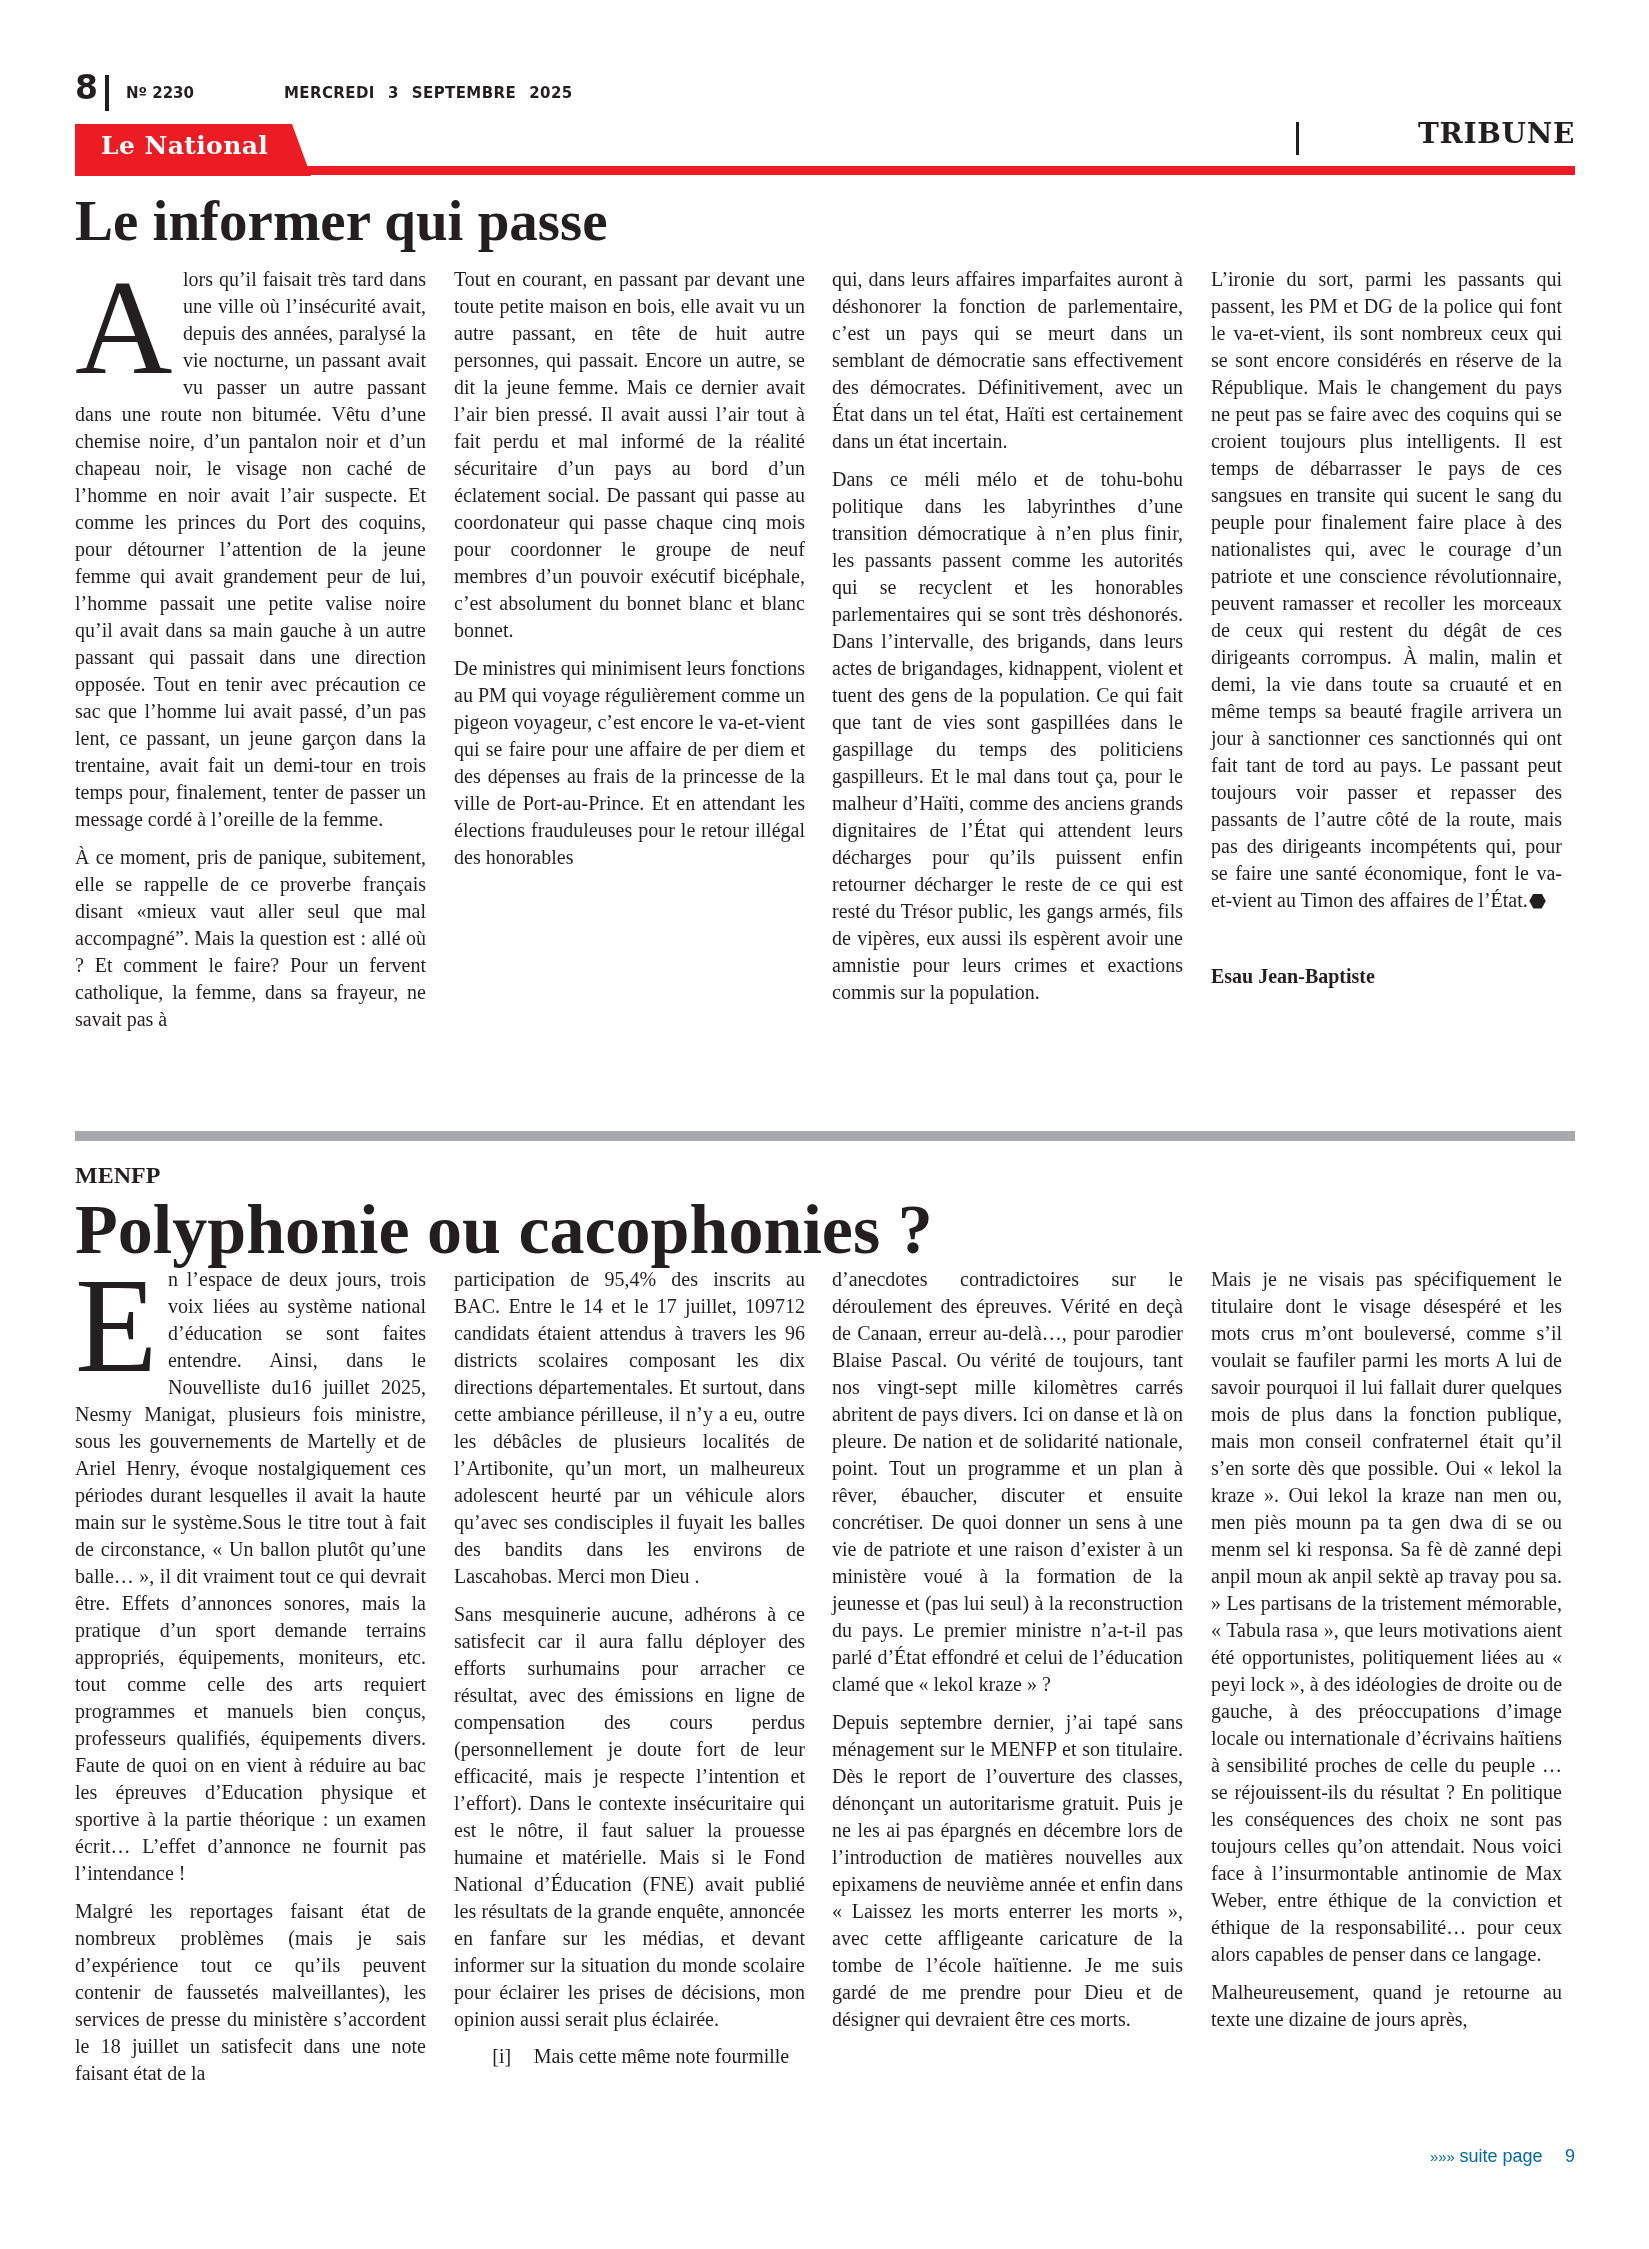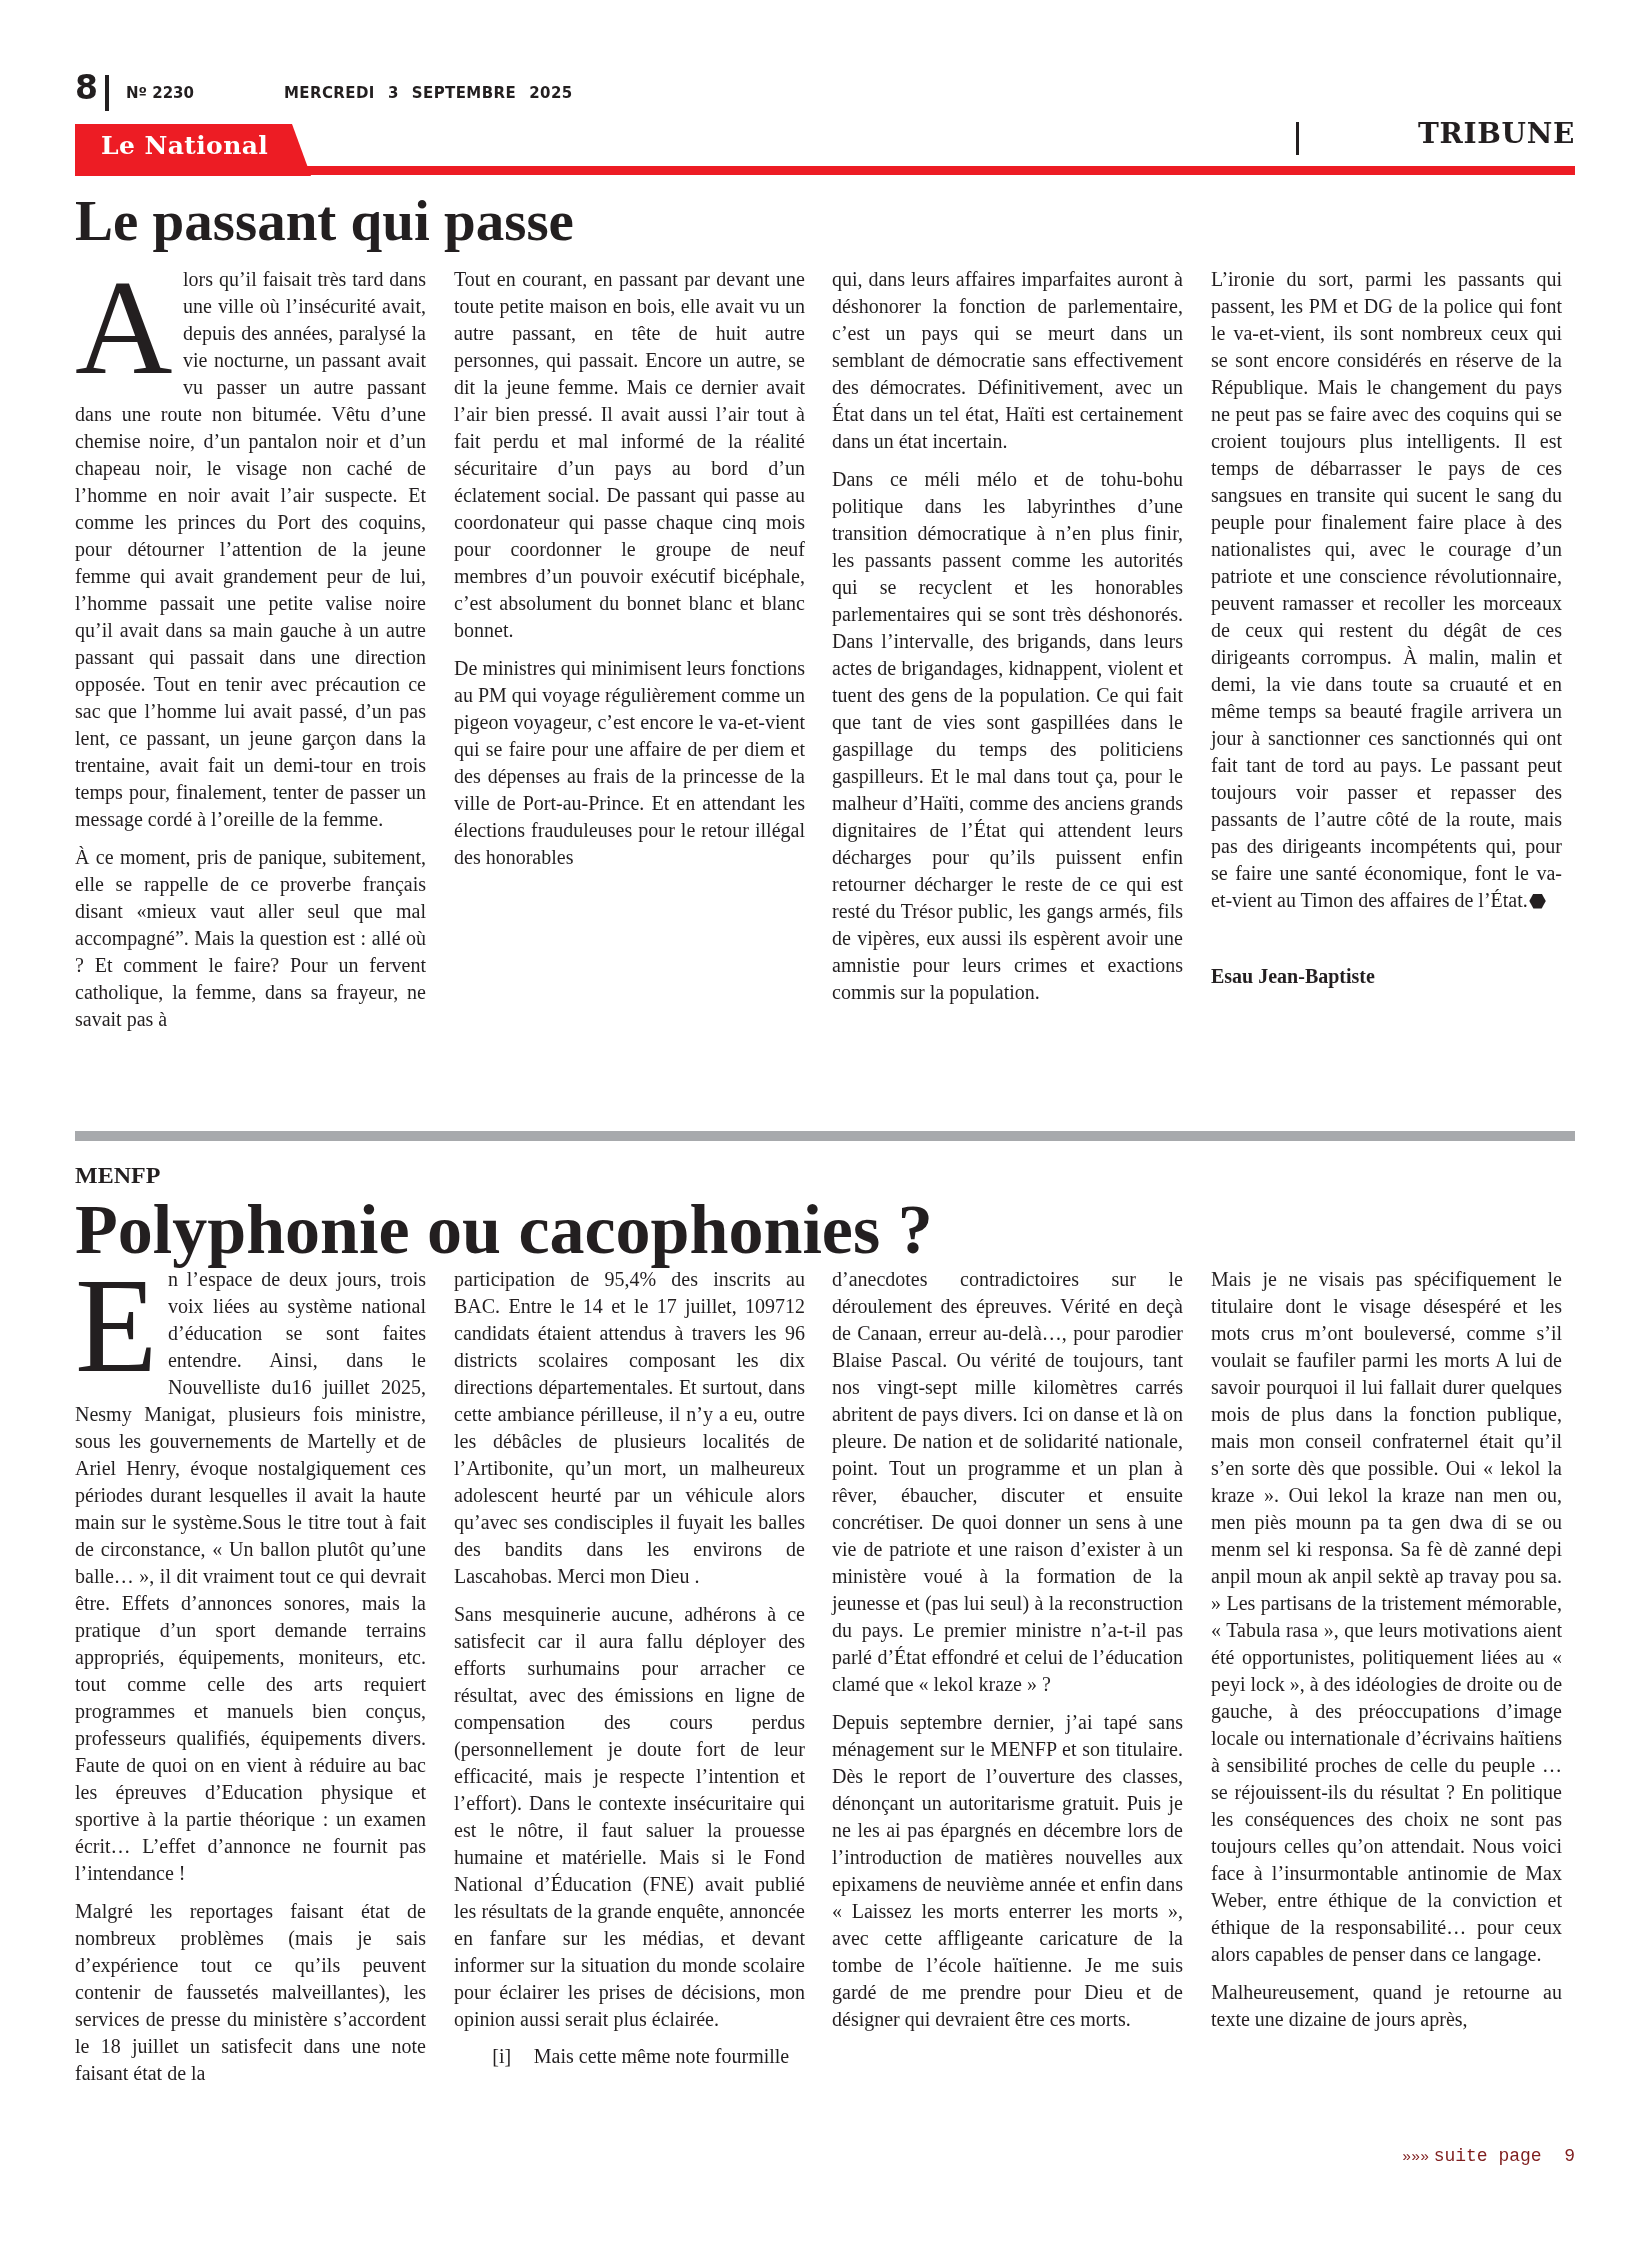--- a/index.html
+++ b/index.html
@@ -37,39 +37,39 @@
 
   .dropcap { float: left; font-family: "Liberation Serif", serif; font-size: 135px; line-height: 105px; height: 105px; margin: 3px 10.5px 0 0; padding-top: 6px; color: #231f20; }
   .dropcap.e { line-height: 102px; height: 102px; }
 
   .endmark { display: inline-block; width: 16.5px; height: 15px; background: #231f20; clip-path: polygon(25% 0, 75% 0, 100% 50%, 75% 100%, 25% 100%, 0 50%); vertical-align: -1.5px; margin-left: 1.5px; }
   .byline { font-weight: bold; margin-top: 49px !important; text-align: left; }
   .footnote-tag { display: inline-block; width: 64px; }
 
   .divider { left: 75px; top: 1131px; width: 1500px; height: 9.7px; background: #a7a9ac; }
 
-  .suite { right: 75px; top: 2146px; font-family: Liberation Mono, monospace; font-size: 18px; color: #7f1d1d; white-space: nowrap; }
+  .suite { right: 75px; top: 2146px; font-family: Liberation Sans, sans-serif; font-size: 18px; color: #0369a1; white-space: nowrap; }
   .suite .arrows { font-size: 15px; margin-right: 4.5px; }
   .suite .num { margin-left: 22.5px; }
 </style>
 </head>
 <body>
 
 <div class="abs page-num">8</div>
 <div class="abs page-bar"></div>
 <div class="abs issue">Nº 2230</div>
 <div class="abs date">MERCREDI 3 SEPTEMBRE 2025</div>
 
 <div class="abs red-band"></div>
 <div class="abs red-tab"></div>
 <div class="abs brand">Le National</div>
 <div class="abs section-bar"></div>
 <div class="abs section">TRIBUNE</div>
 
-<h1 class="abs title title1" style="margin:0">Le passant qui passe</h1>
+<h1 class="abs title title1" style="margin:0">Le informer qui passe</h1>
 
 <div class="col a1 c1">
   <p><span class="dropcap">A</span><span>lors qu’il faisait très tard dans une ville où l’insécurité avait, depuis des années, paralysé la vie nocturne, un passant avait vu passer un autre passant dans une route non bitumée. Vêtu d’une chemise noire, d’un pantalon noir et d’un chapeau noir, le visage non caché de l’homme en noir avait l’air suspecte. Et comme les princes du Port des coquins, pour détourner l’attention de la jeune femme qui avait grandement peur de lui, l’homme passait une petite valise noire qu’il avait dans sa main gauche à un autre passant qui passait dans une direction opposée. Tout en tenir avec précaution ce sac que l’homme lui avait passé, d’un pas lent, ce passant, un jeune garçon dans la trentaine, avait fait un demi-tour en trois temps pour, finalement, tenter de passer un message cordé à l’oreille de la femme.</span></p>
   <p>À ce moment, pris de panique, subitement, elle se rappelle de ce proverbe français disant «mieux vaut aller seul que mal accompagné”. Mais la question est : allé où ? Et comment le faire? Pour un fervent catholique, la femme, dans sa frayeur, ne savait pas à</p>
 </div>
 <div class="col a1 c2">
   <p>Tout en courant, en passant par devant une toute petite maison en bois, elle avait vu un autre passant, en tête de huit autre personnes, qui passait. Encore un autre, se dit la jeune femme. Mais ce dernier avait l’air bien pressé. Il avait aussi l’air tout à fait perdu et mal informé de la réalité sécuritaire d’un pays au bord d’un éclatement social. De passant qui passe au coordonateur qui passe chaque cinq mois pour coordonner le groupe de neuf membres d’un pouvoir exécutif bicéphale, c’est absolument du bonnet blanc et blanc bonnet.</p>
   <p>De ministres qui minimisent leurs fonctions au PM qui voyage régulièrement comme un pigeon voyageur, c’est encore le va-et-vient qui se faire pour une affaire de per diem et des dépenses au frais de la princesse de la ville de Port-au-Prince. Et en attendant les élections frauduleuses pour le retour illégal des honorables</p>
 </div>
 <div class="col a1 c3">

